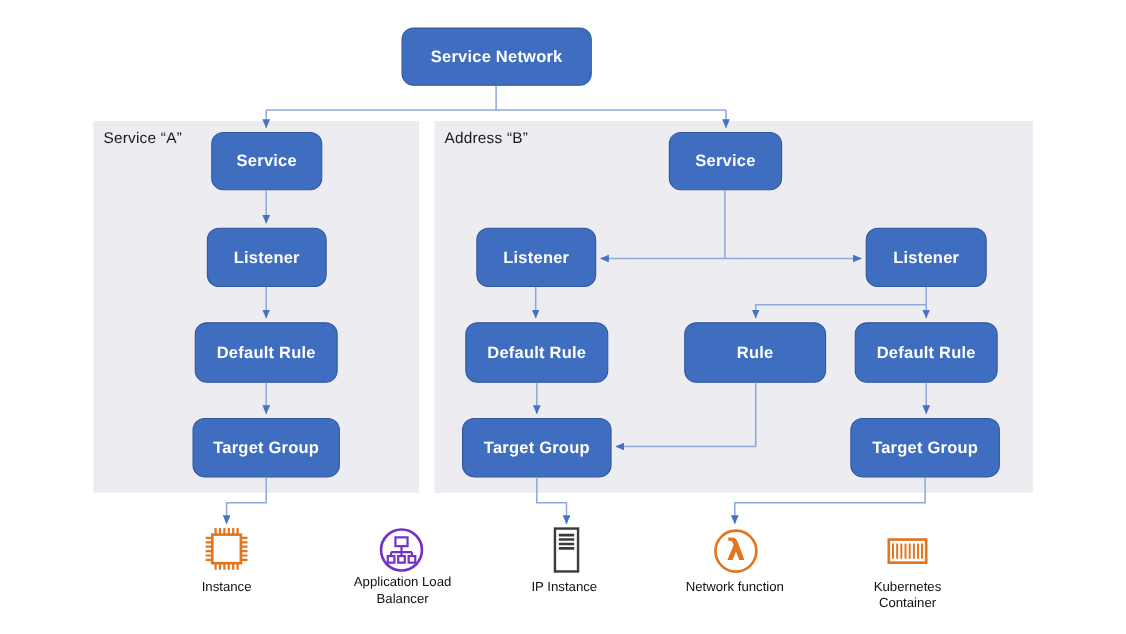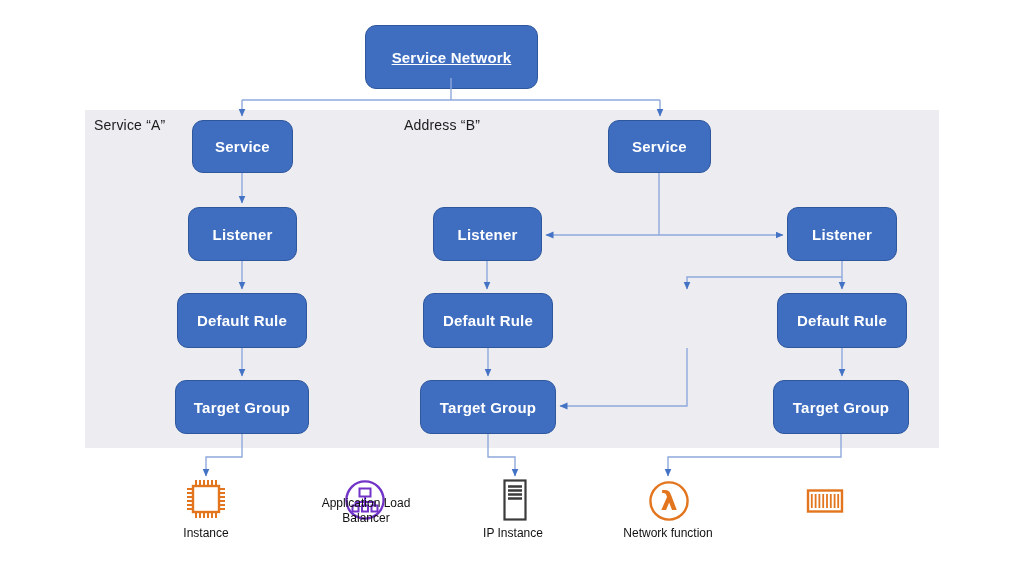--- a/index.html
+++ b/index.html
@@ -26,21 +26,21 @@
   .target-label{
     position:absolute;width:150px;text-align:center;font-size:12px;line-height:15px;
     color:#111111;white-space:pre-line;z-index:2;
   }
 </style>
 </head>
 <body>
 
 <div class="stage">
 
-  <div class="panel" style="left:85px;top:110px;width:296px;height:338px;padding-left:29px;">
+  <div class="panel" style="left:85px;top:110px;width:296px;height:338px;">
     <div class="panel-label">Service “A”</div>
   </div>
   <div class="panel" style="left:395px;top:110px;width:544px;height:338px;">
     <div class="panel-label">Address “B”</div>
   </div>
 
   <svg class="connectors" width="1024" height="576" viewBox="0 0 1024 576">
     <defs>
       <marker id="ah" orient="auto" markerUnits="userSpaceOnUse" markerWidth="10" markerHeight="9" refX="7.5" refY="3.5">
         <path d="M0,0 L8,3.5 L0,7 Z" fill="#4472C4"></path>
@@ -69,31 +69,32 @@
       <path d="M842,261 V289" marker-end="url(#ah)"></path>
       <path d="M842,277 H687 V289" marker-end="url(#ah)"></path>
       <path d="M842,348 V376" marker-end="url(#ah)"></path>
 
       <path d="M687,348 V406 H560" marker-end="url(#ah)"></path>
 
       <path d="M841,434 V457 H668 V476" marker-end="url(#ah)"></path>
     </g>
   </svg>
 
-  <div class="node" style="left:365px;top:25px;width:173px;height:64px;text-decoration:underline;">Service Network</div>
+  <div class="node" style="left:365px;top:25px;width:173px;height:53px;">Service Network</div>
 
   <div class="node" style="left:192px;top:120px;width:101px;height:53px;">Service</div>
   <div class="node" style="left:188px;top:207px;width:109px;height:54px;">Listener</div>
   <div class="node" style="left:177px;top:293px;width:130px;height:55px;">Default Rule</div>
   <div class="node" style="left:175px;top:380px;width:134px;height:54px;">Target Group</div>
 
   <div class="node" style="left:608px;top:120px;width:103px;height:53px;">Service</div>
   <div class="node" style="left:433px;top:207px;width:109px;height:54px;">Listener</div>
   <div class="node" style="left:787px;top:207px;width:110px;height:54px;">Listener</div>
   <div class="node" style="left:423px;top:293px;width:130px;height:55px;">Default Rule</div>
+  <div class="node" style="left:622px;top:293px;width:129px;height:55px;">Rule</div>
   <div class="node" style="left:777px;top:293px;width:130px;height:55px;">Default Rule</div>
   <div class="node" style="left:420px;top:380px;width:136px;height:54px;">Target Group</div>
   <div class="node" style="left:773px;top:380px;width:136px;height:54px;">Target Group</div>
 
   <svg class="target-icon" style="left:182px;top:475px;" viewBox="0 0 48 48">
     <g stroke="#E2751D" fill="none">
       <rect x="11" y="11" width="26" height="26" stroke-width="2.4" fill="#ffffff"></rect>
       <g stroke-width="2">
         <path d="M14,5 V11 M18,5 V11 M22,5 V11 M26,5 V11 M30,5 V11 M34,5 V11"></path>
         <path d="M14,37 V43 M18,37 V43 M22,37 V43 M26,37 V43 M30,37 V43 M34,37 V43"></path>
@@ -111,21 +112,21 @@
         <rect x="18.5" y="12.5" width="11" height="8"></rect>
         <path d="M24,20.5 V26"></path>
         <path d="M14.5,26 H33.5"></path>
         <path d="M14.5,26 V29.5 M24,26 V29.5 M33.5,26 V29.5"></path>
         <rect x="11.5" y="29.5" width="6" height="6"></rect>
         <rect x="21" y="29.5" width="6" height="6"></rect>
         <rect x="30.5" y="29.5" width="6" height="6"></rect>
       </g>
     </g>
   </svg>
-  <div class="target-label" style="left:291px;top:496px;">Application Load
+  <div class="target-label" style="left:291px;top:522px;">Application Load
 Balancer</div>
 
   <svg class="target-icon" style="left:491px;top:476px;" viewBox="0 0 48 48">
     <g stroke="#3B3B3B" fill="none">
       <rect x="13.5" y="4.5" width="21" height="39" stroke-width="2.2" fill="#ffffff"></rect>
       <g stroke-width="2.4">
         <path d="M17,10.5 H31 M17,14.5 H31 M17,18.5 H31 M17,22.5 H31"></path>
       </g>
     </g>
   </svg>
@@ -138,14 +139,16 @@
   <div class="target-label" style="left:593px;top:526px;">Network function</div>
 
   <svg class="target-icon" style="left:801px;top:477px;" viewBox="0 0 48 48">
     <g stroke="#E2751D" fill="none">
       <rect x="7" y="13.5" width="34" height="21" stroke-width="2.4" fill="#ffffff"></rect>
       <g stroke-width="1.8">
         <path d="M10.8,17 V31 M14.6,17 V31 M18.4,17 V31 M22.2,17 V31 M26,17 V31 M29.8,17 V31 M33.6,17 V31 M37.2,17 V31"></path>
       </g>
     </g>
   </svg>
+  <div class="target-label" style="left:750px;top:526px;">Kubernetes
+Container</div>
 
 </div>
 
 </body></html>

